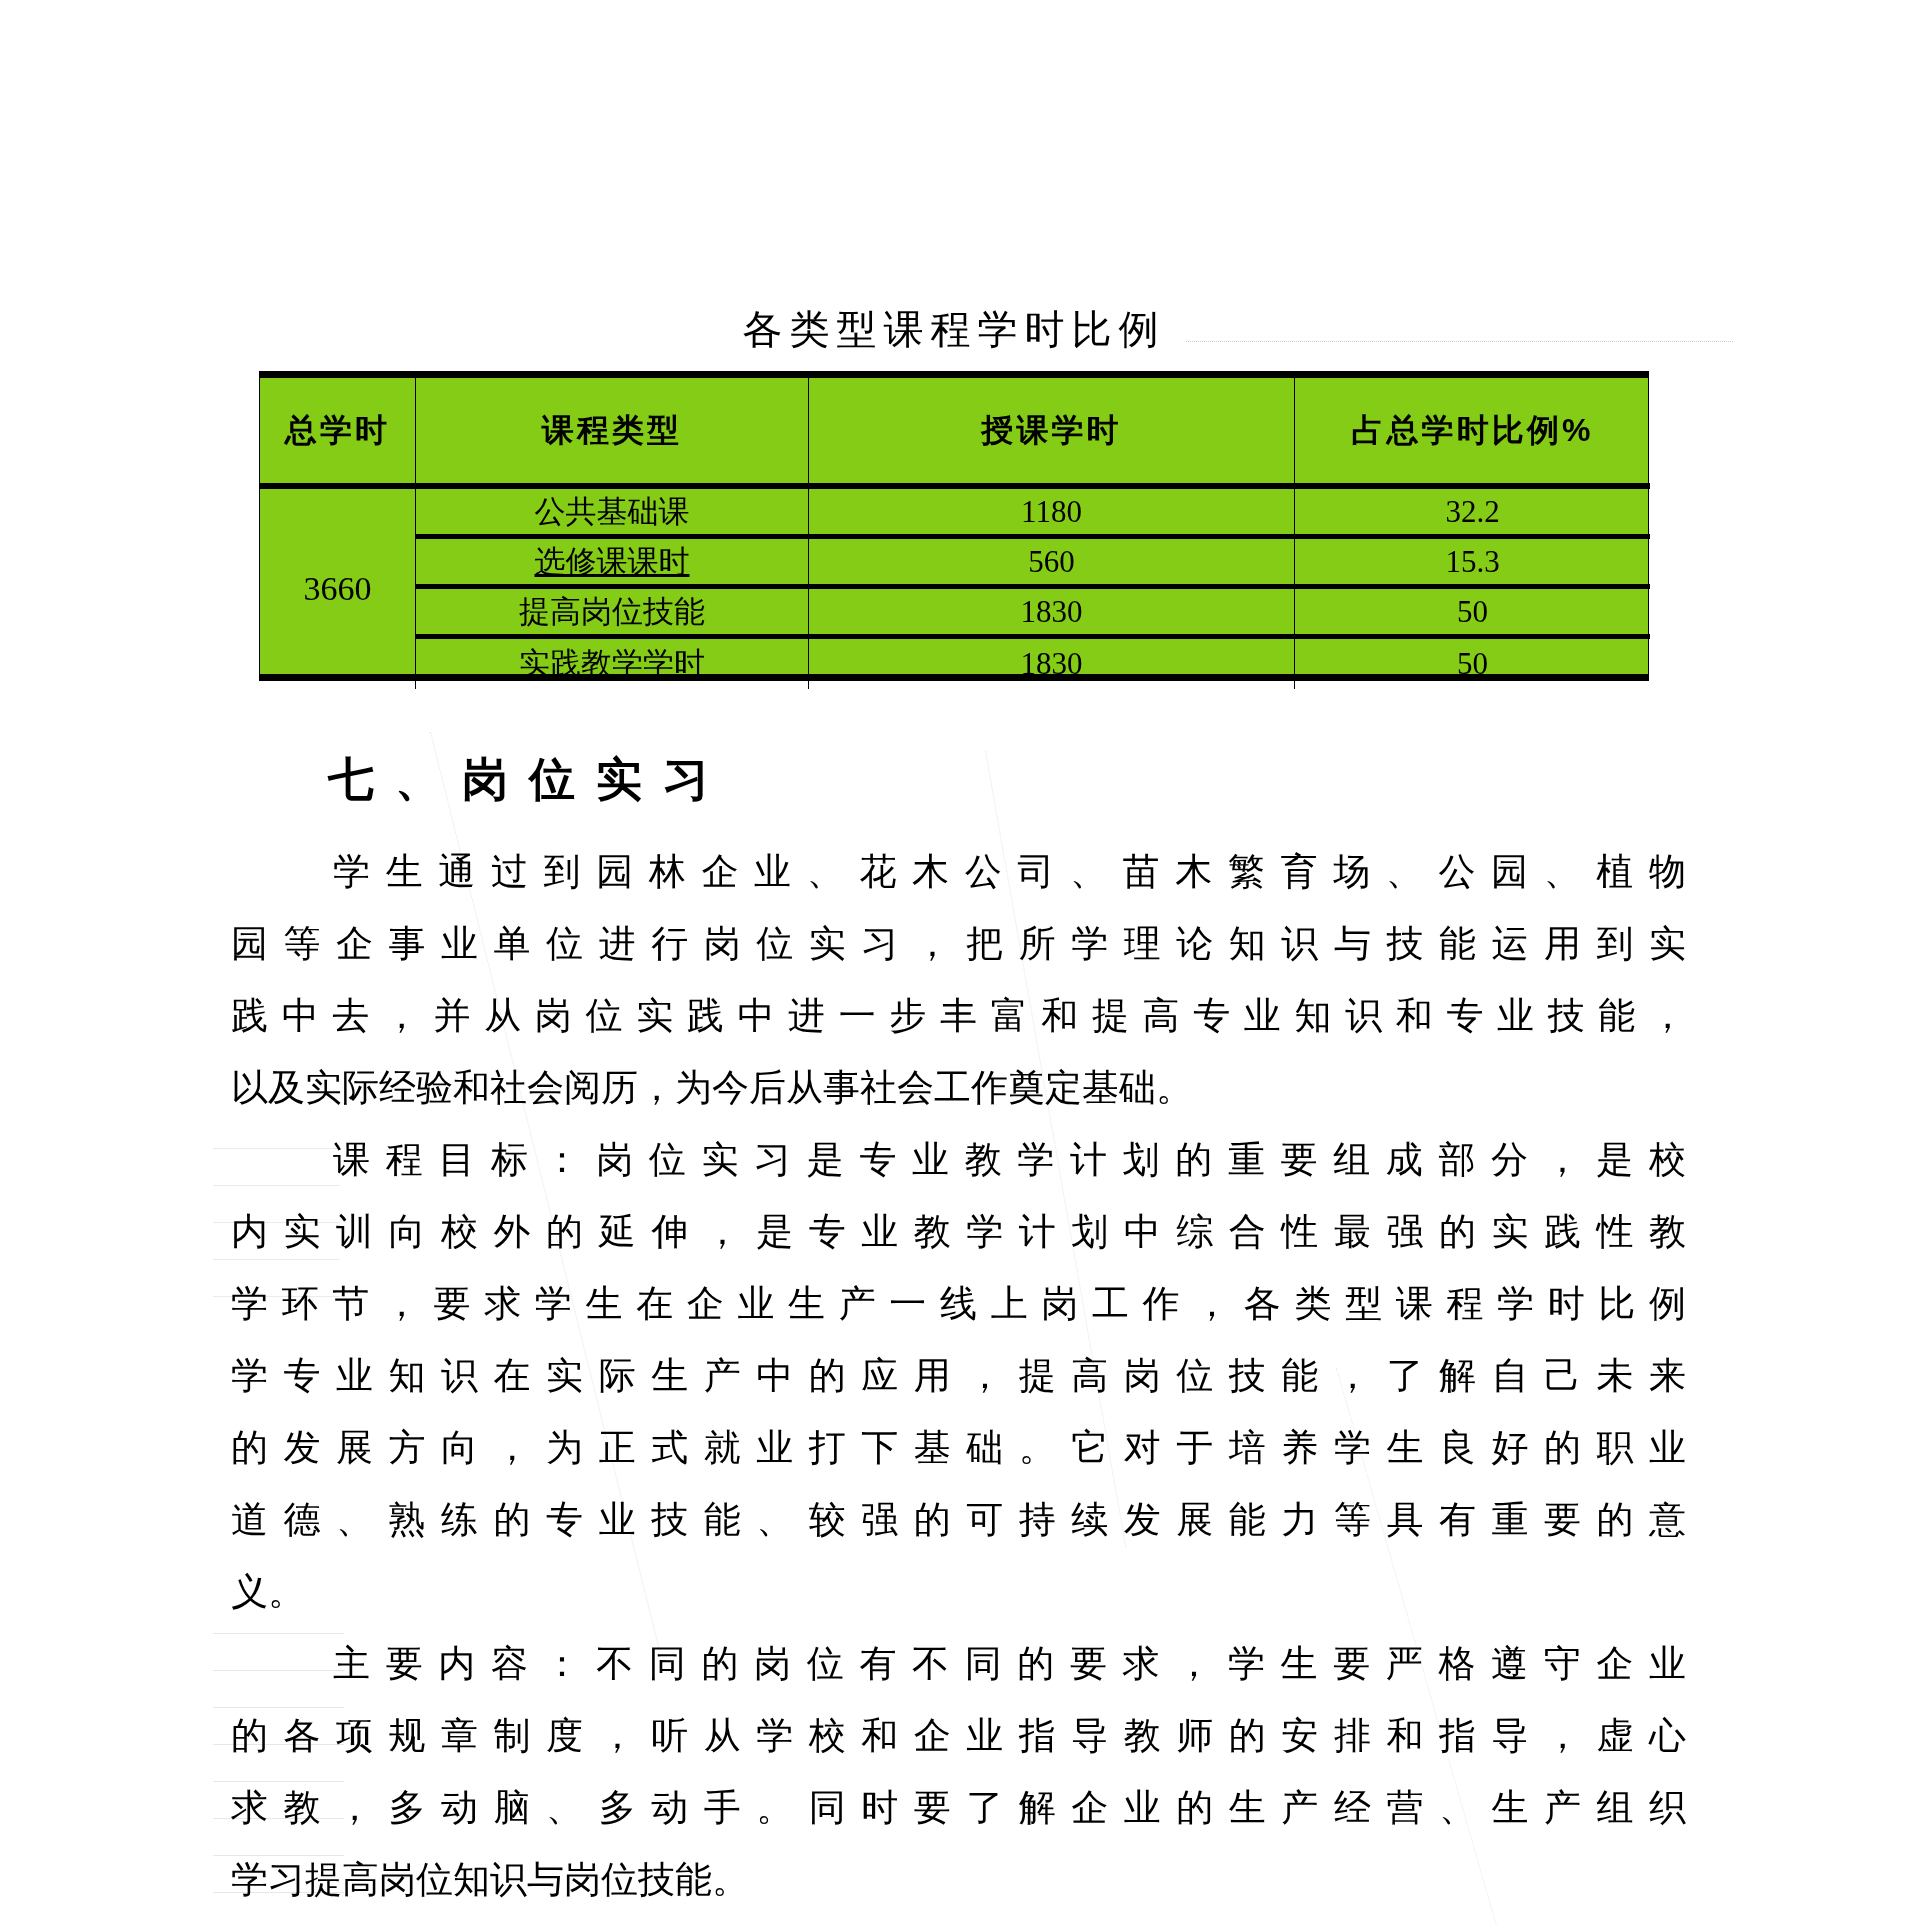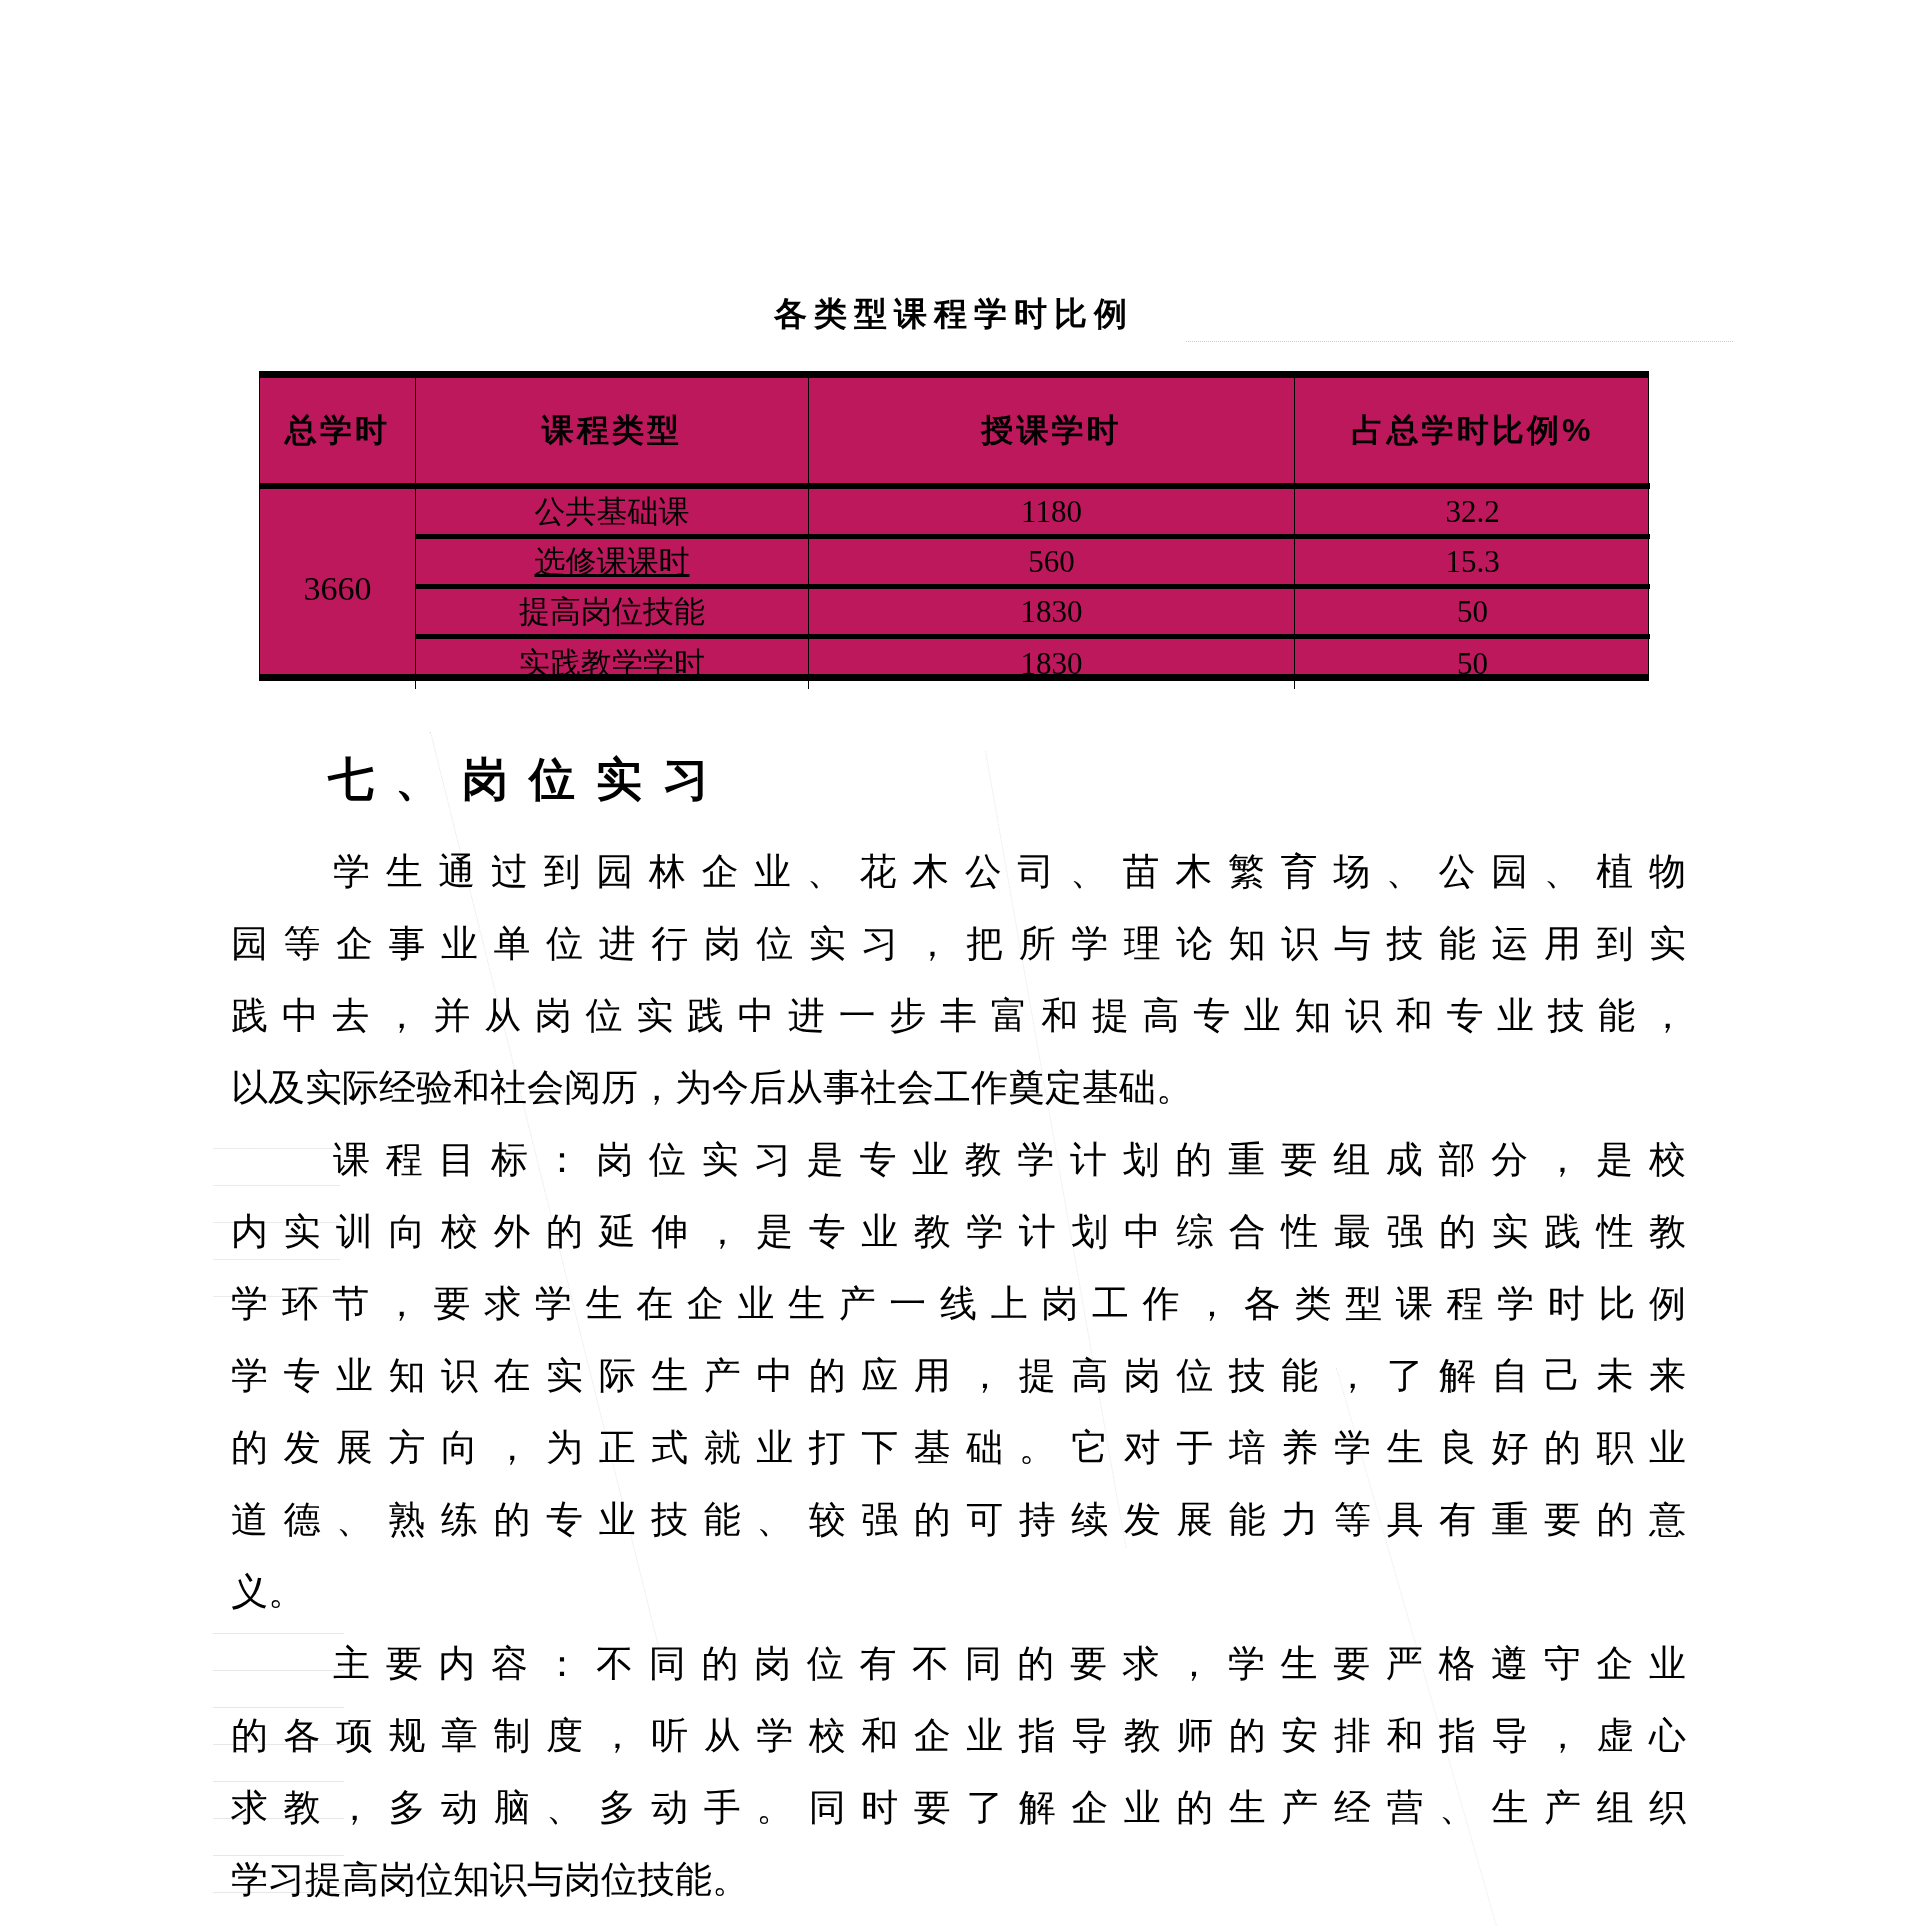--- a/index.html
+++ b/index.html
@@ -7,40 +7,40 @@
     position:relative;
     width:1911px;height:2702px;
     background:#ffffff;
     overflow:hidden;
     font-family:"Liberation Serif", serif;
     color:#000;
   }
   
   .table-title{
     position:absolute;
-    top:292px;left:259px;width:1390px;
+    top:302px;left:259px;width:1390px;
     text-align:center;
     font-family:"Liberation Sans", sans-serif;
-    font-weight:700;
-    font-size:33px;
+    font-weight:400;
+    font-size:40px;
     letter-spacing:7px;
     color:#000;
   }
   
   .ctable{
     position:absolute;
     top:371px;left:259px;width:1390px;height:310px;
     box-sizing:border-box;
     display:grid;
     grid-template-columns:156px 393px 486px 355px;
     grid-template-rows:111px 50px 50px 50px 50px;
     border:1.9px solid #000;
     border-top-width:7px;
     border-bottom-width:7px;
-    background:#be185d;
+    background:#84cc16;
   }
   .cell{
     box-sizing:border-box;
     display:flex;align-items:center;justify-content:center;
     overflow:hidden;
   }
   .th{
     font-family:"Liberation Sans", sans-serif;
     font-weight:700;
     font-size:32px;

